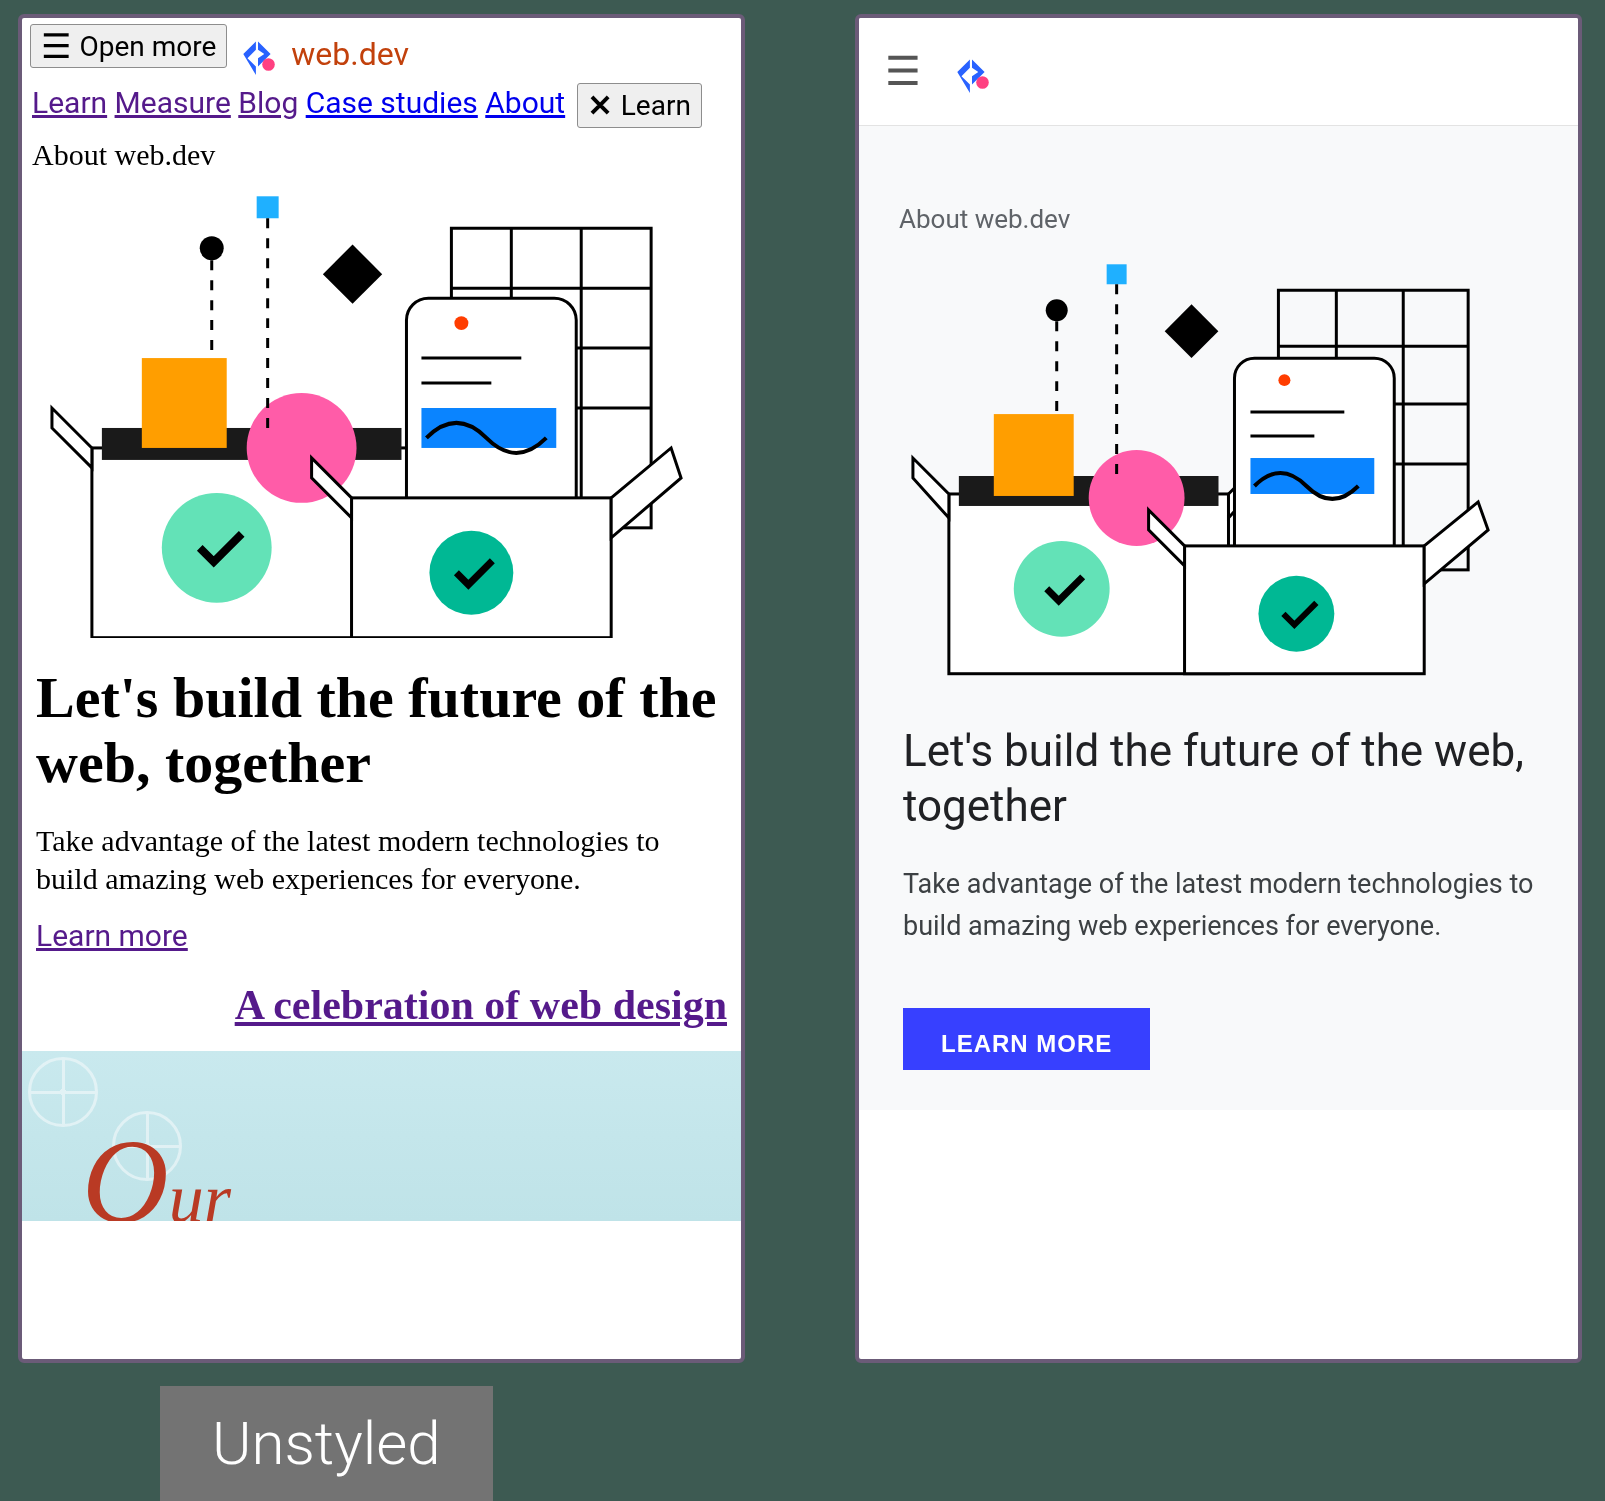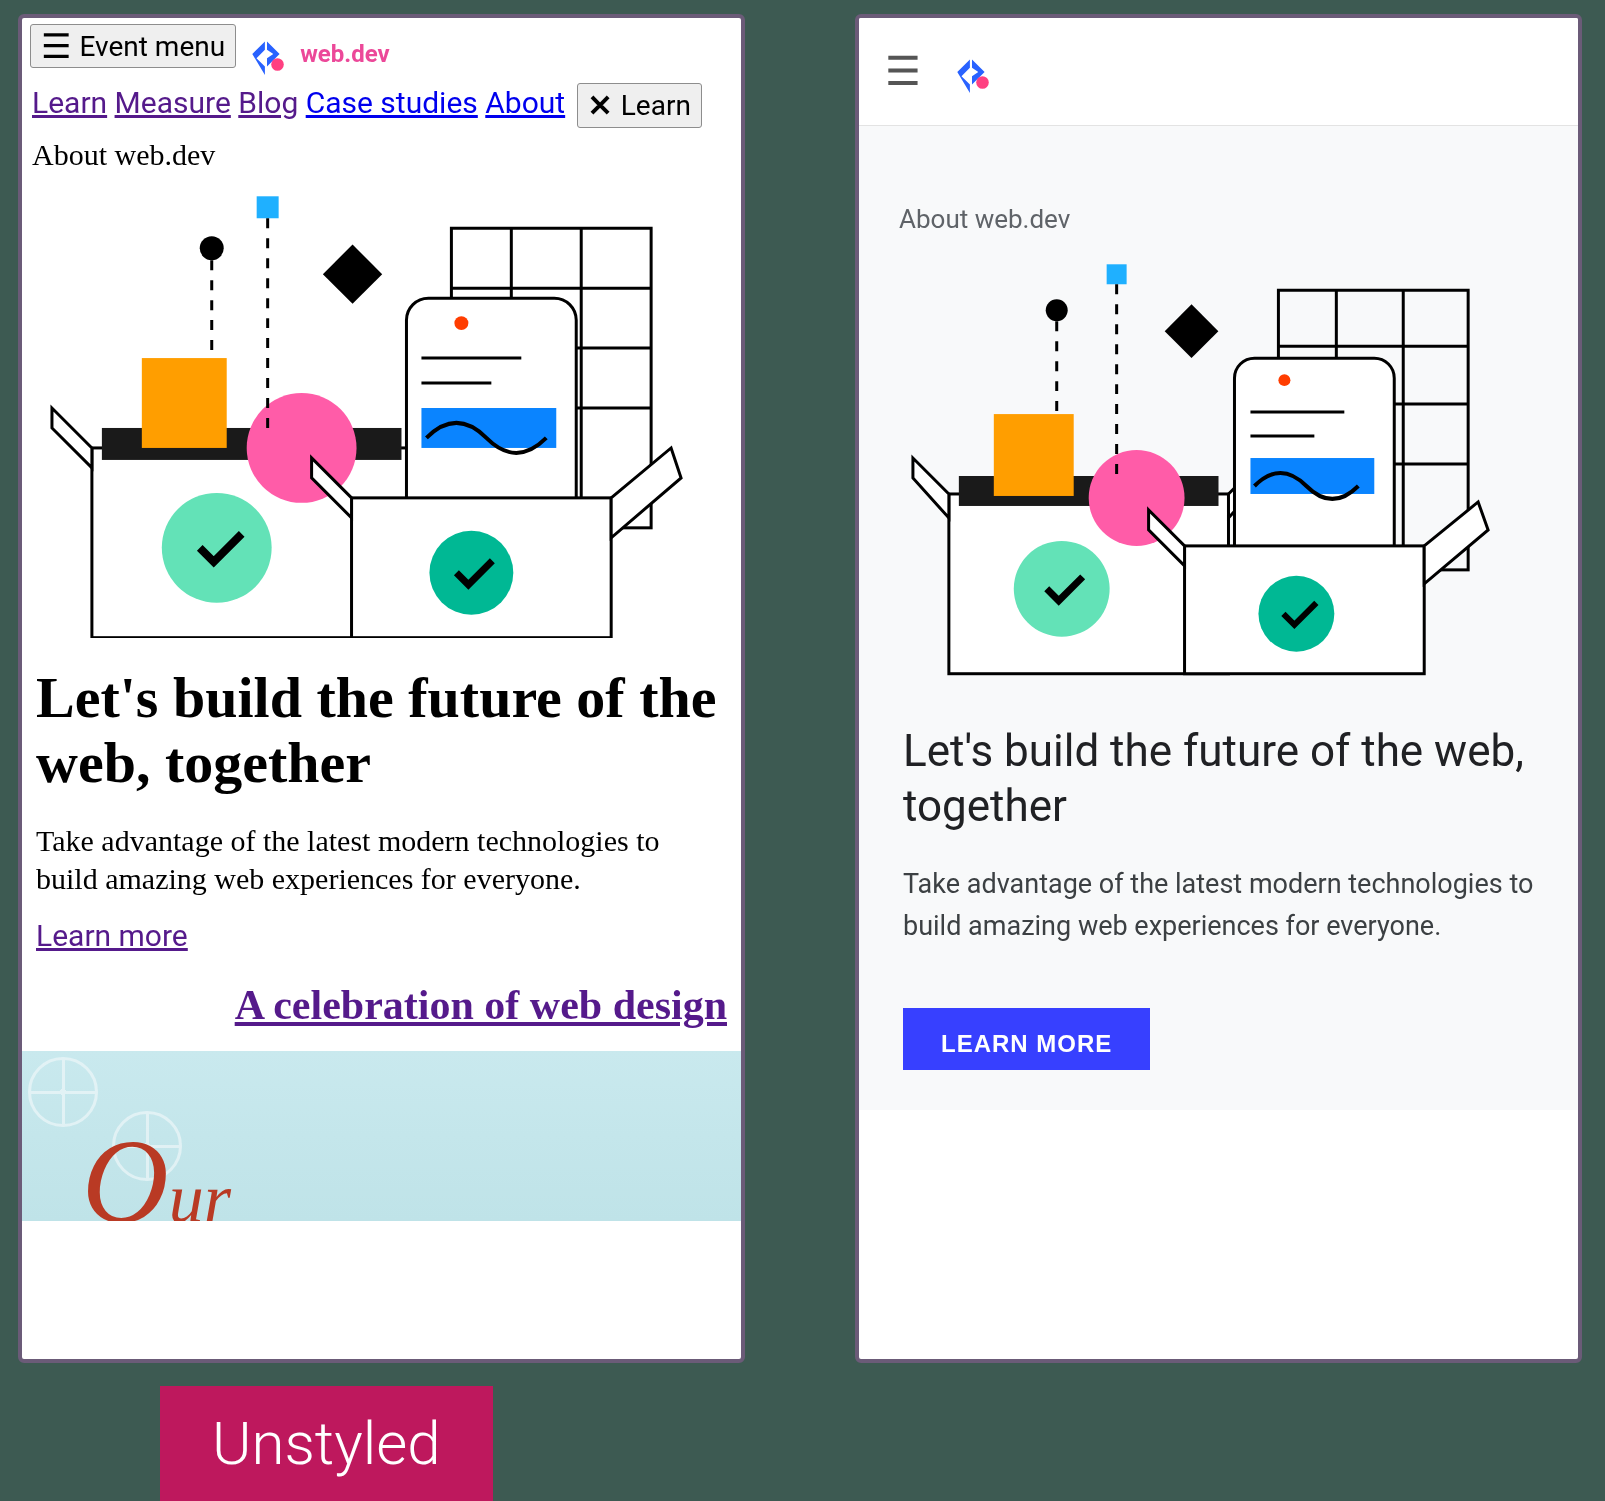--- a/index.html
+++ b/index.html
@@ -25,21 +25,21 @@
     border-radius: 6px;
     overflow: hidden;
   }
   .phone.left { left: 18px; }
   .phone.right { left: 855px; }
 
   
   .caption {
     position: absolute;
     bottom: 0;
-    background: #be185d;
+    background: #737373;
     color: #fff;
     font-size: 60px;
     font-weight: 300;
     padding: 22px 52px;
   }
   .caption.left { left: 160px; }
   .caption.right { left: 1050px; }
 
   
   .u-top { padding: 6px 8px 0 8px; }
@@ -50,21 +50,21 @@
     background: #efefef;
     border: 1px solid #8d8d8d;
     border-radius: 3px;
     padding: 4px 10px;
     font-size: 28px;
     font-family: inherit;
     cursor: pointer;
   }
   .u-ham { font-size: 34px; line-height: 1; }
   .u-logo-wrap { display:inline-flex; align-items:center; gap:12px; vertical-align:middle; margin-left:6px;}
-  .u-logo-text { font-size: 24px; color:#ec4899; font-weight:700; }
+  .u-logo-text { font-size: 32px; color:#c2410c; font-weight:400; }
 
   .u-navline { padding: 8px 10px; font-size: 30px; }
   .u-link { color: #551a8b; text-decoration: underline; cursor:pointer; }
   .u-link.blue { color: #0000ee; }
   .u-close-btn { vertical-align: middle; margin-left:4px;}
   .u-close-x { font-size:30px; font-weight:bold; }
   .u-about { padding: 2px 10px 6px 10px; font-size: 30px; font-family: "Times New Roman", serif; }
 
   .u-illus { width: 100%; height: 460px; }
   .u-h1 {
@@ -154,21 +154,21 @@
 </style>
 </head>
 <body>
 
 <div class="stage">
 
   <div class="phone left">
     <div class="u-top">
       <button class="u-btn">
         <span class="u-ham">☰</span>
-        <span>Event menu</span>
+        <span>Open more</span>
       </button>
       <span class="u-logo-wrap">
         <svg class="logo" viewBox="0 0 40 40">
           <path d="M6 20 L18 8 L18 16 L10 24 L18 32 L18 40 Z" fill="#2962ff"></path>
           <path d="M20 8 L32 20 L20 32 L20 24 L26 20 L20 16 Z" fill="#2962ff"></path>
           <circle cx="30" cy="30" r="6" fill="#ff4081"></circle>
         </svg>
         <span class="u-logo-text">web.dev</span>
       </span>
     </div>

